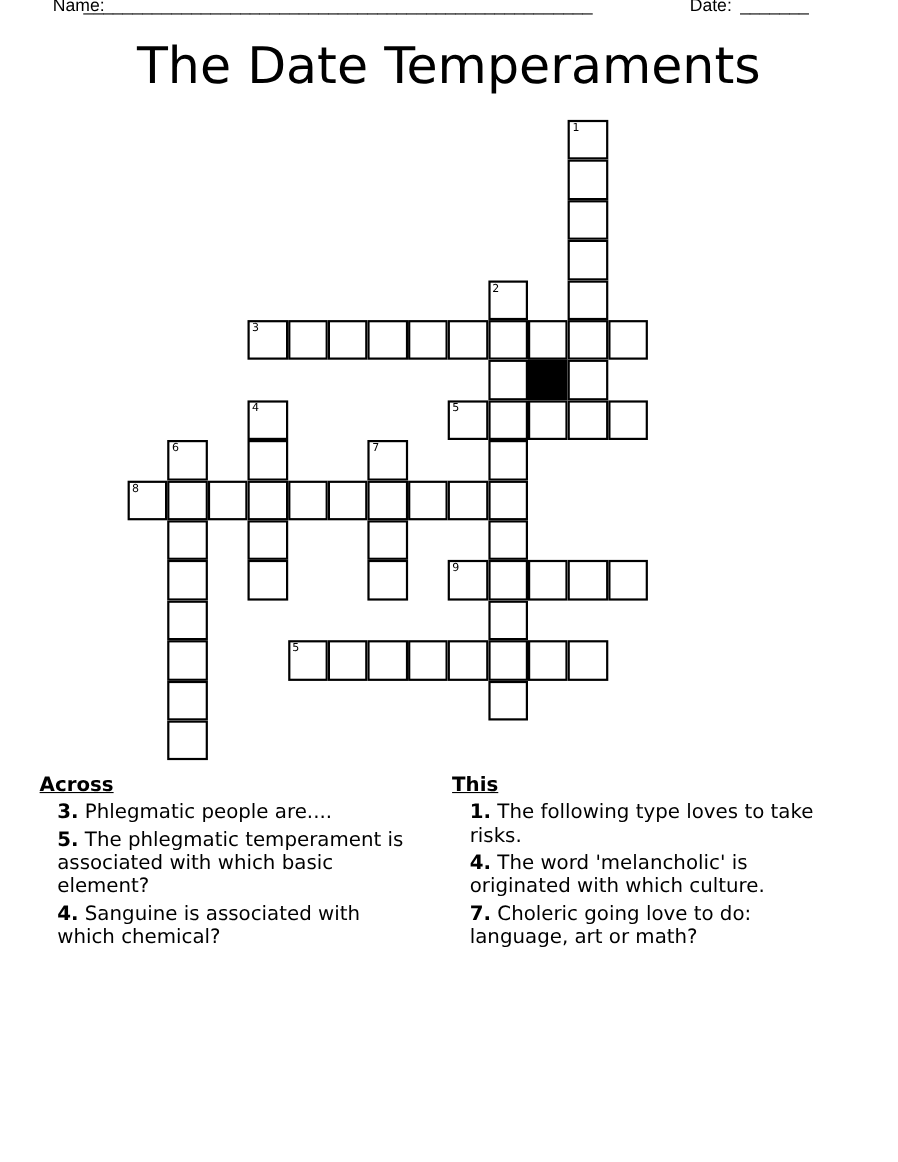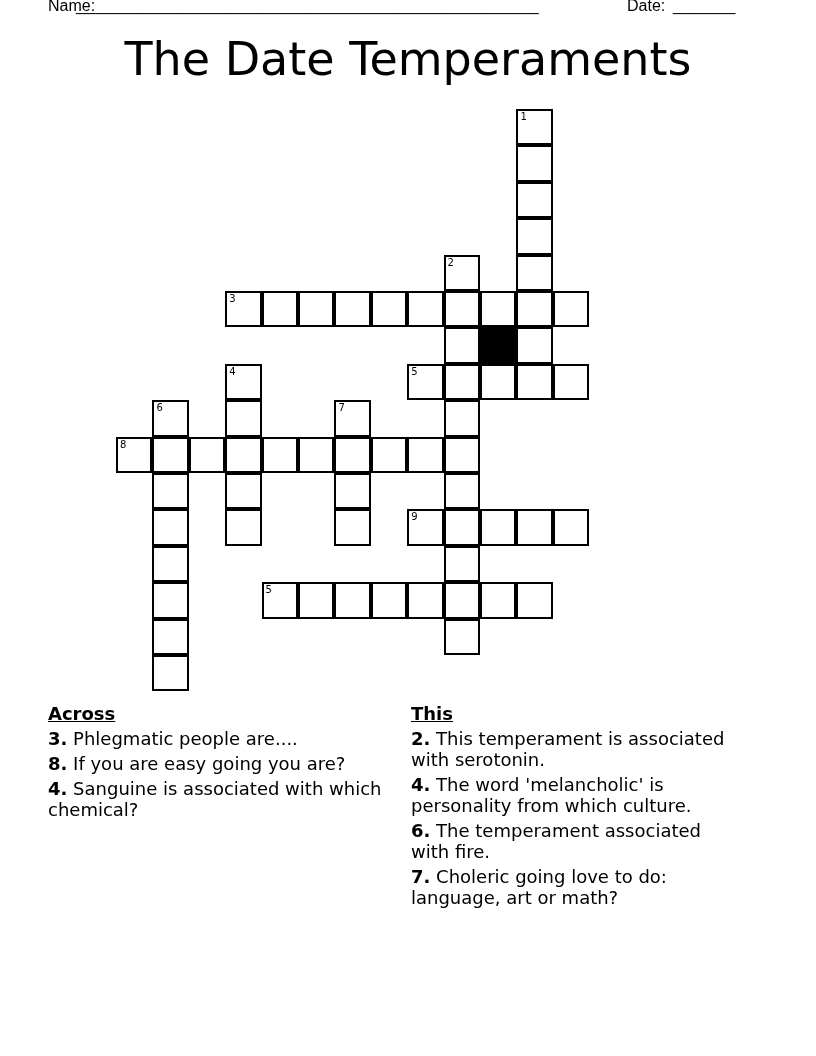--- a/index.html
+++ b/index.html
@@ -20,26 +20,26 @@
   }
   .cell.black { background: #000; }
   .cell .num {
     position: absolute; top: 0px; left: 2px;
     font-family: "DejaVu Sans", sans-serif; font-size: 10px; line-height: 12px;
   }
   .clues {
     position: absolute; top: 703px;
     font-family: "DejaVu Sans", sans-serif; font-size: 18px; line-height: 21px;
   }
-  .clues.across { left: 48px; width: 345px; }
+  .clues.across { left: 36px; width: 345px; }
   .clues.down { left: 411px; width: 330px; }
   .clues h3 {
     margin: 0 0 4px 0; font-size: 18px; font-weight: bold; text-decoration: underline; line-height: 21px;
   }
-  .clue { margin: 0 0 4px 0; }
+  .clue { margin: 0 0 4px 16px; }
   .clue b { font-weight: bold; }
 </style>
 </head>
 <body>
 
 <div class="header-line">
   <span style="left:0">Name: </span>
   <span style="left:28px">____________________________________________________</span>
   <span style="left:579px">Date: </span>
   <span style="left:625px">_______</span>
@@ -131,23 +131,22 @@
     <div class="cell" style="left: 364px; top: 473.2px;"></div>
     <div class="cell" style="left: 400.4px; top: 473.2px;"></div>
     <div class="cell" style="left: 36.4px; top: 509.6px;"></div>
     <div class="cell" style="left: 327.6px; top: 509.6px;"></div>
     <div class="cell" style="left: 36.4px; top: 546px;"></div>
   </div>
 
 <div class="clues across">
   <h3>Across</h3>
   <div class="clue"><b>3.</b><span> Phlegmatic people are....</span></div>
-  <div class="clue"><b>8.</b><span> If you are easy going you are?</span></div>
+  <div class="clue"><b>5.</b><span> The phlegmatic temperament is associated with which basic element?</span></div>
   <div class="clue"><b>4.</b><span> Sanguine is associated with which chemical?</span></div>
 </div>
 
 <div class="clues down">
   <h3>This</h3>
-  <div class="clue"><b>2.</b><span> This temperament is associated with serotonin.</span></div>
-  <div class="clue"><b>4.</b><span> The word 'melancholic' is personality from which culture.</span></div>
-  <div class="clue"><b>6.</b><span> The temperament associated with fire.</span></div>
+  <div class="clue"><b>1.</b><span> The following type loves to take risks.</span></div>
+  <div class="clue"><b>4.</b><span> The word 'melancholic' is originated with which culture.</span></div>
   <div class="clue"><b>7.</b><span> Choleric going love to do: language, art or math?</span></div>
 </div>
 
 </body></html>

